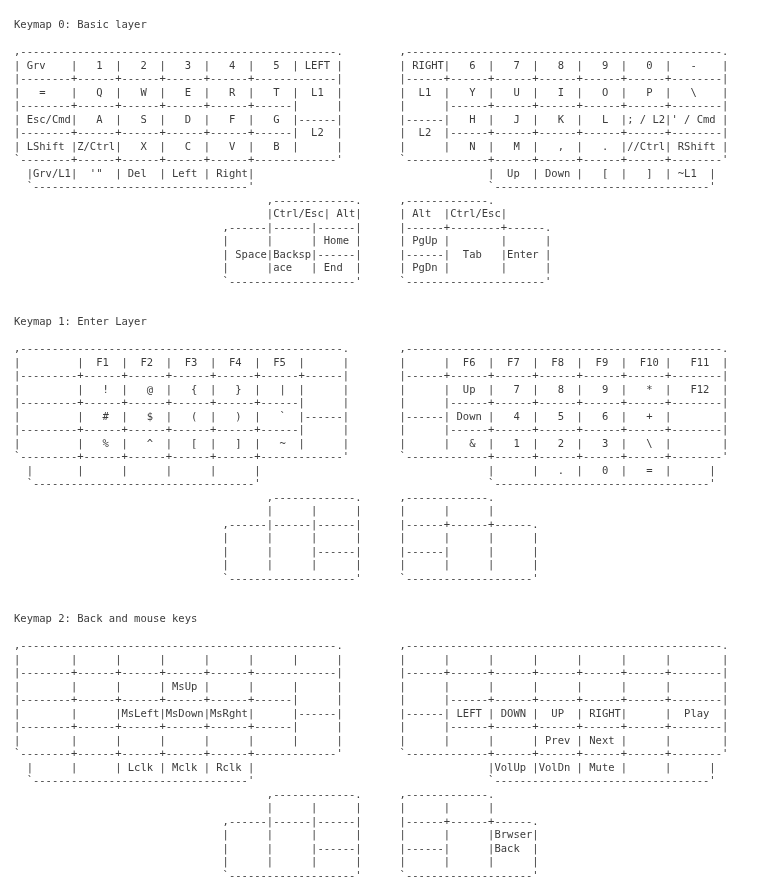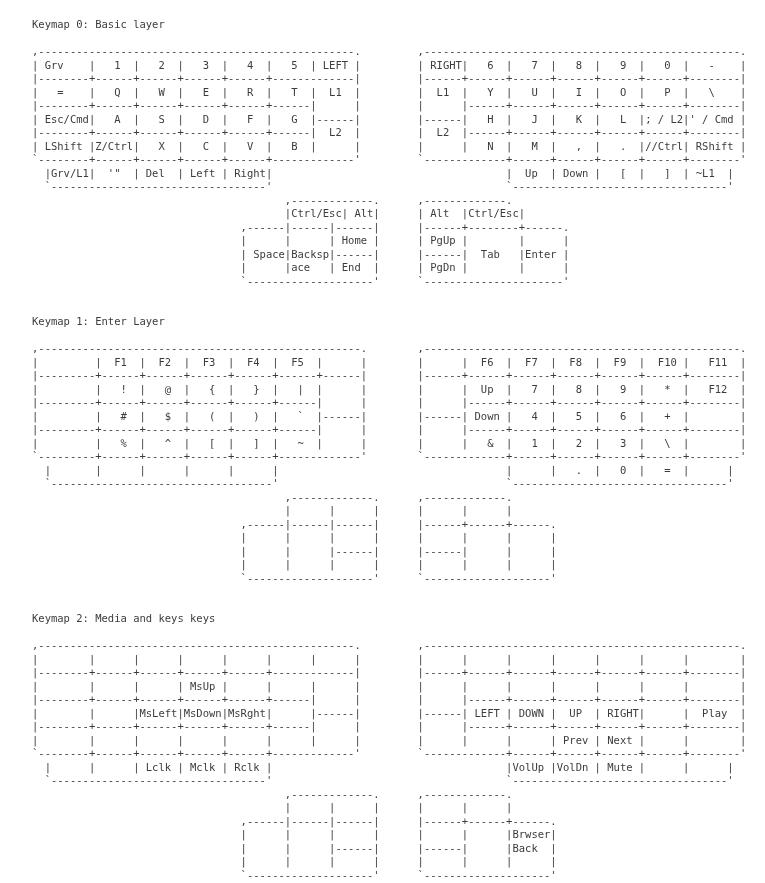--- a/index.html
+++ b/index.html
@@ -4,21 +4,21 @@
 <style>
   html, body {
     margin: 0;
     padding: 0;
     background: #ffffff;
   }
   .page {
     width: 765px;
     height: 883px;
     box-sizing: border-box;
-    padding: 18px 0 0 32px;
+    padding: 18px 0 0 14px;
     background: #ffffff;
     overflow: hidden;
   }
   .keymap-title {
     font-family: "DejaVu Sans Mono", "Liberation Mono", monospace;
     font-size: 10.5px;
     line-height: 13.5px;
     font-weight: normal;
     color: #3c3c3c;
     margin: 0 0 13.5px 0;
@@ -78,21 +78,21 @@
                                         ,-------------.      ,-------------.
                                         |      |      |      |      |      |
                                  ,------|------|------|      |------+------+------.
                                  |      |      |      |      |      |      |      |
                                  |      |      |------|      |------|      |      |
                                  |      |      |      |      |      |      |      |
                                  `--------------------'      `--------------------'</pre>
   </section>
 
   <section class="keymap-section">
-    <div class="keymap-title">Keymap 2: Media and keys keys</div>
+    <div class="keymap-title">Keymap 2: Back and mouse keys</div>
     <pre class="keymap-art">,--------------------------------------------------.         ,--------------------------------------------------.
 |        |      |      |      |      |      |      |         |      |      |      |      |      |      |        |
 |--------+------+------+------+------+-------------|         |------+------+------+------+------+------+--------|
 |        |      |      | MsUp |      |      |      |         |      |      |      |      |      |      |        |
 |--------+------+------+------+------+------|      |         |      |------+------+------+------+------+--------|
 |        |      |MsLeft|MsDown|MsRght|      |------|         |------| LEFT | DOWN |  UP  | RIGHT|      |  Play  |
 |--------+------+------+------+------+------|      |         |      |------+------+------+------+------+--------|
 |        |      |      |      |      |      |      |         |      |      |      | Prev | Next |      |        |
 `--------+------+------+------+------+-------------'         `-------------+------+------+------+------+--------'
   |      |      | Lclk | Mclk | Rclk |                                     |VolUp |VolDn | Mute |      |      |

